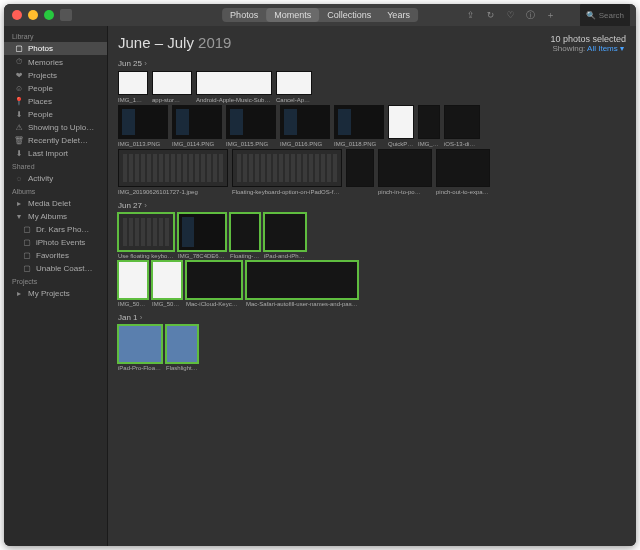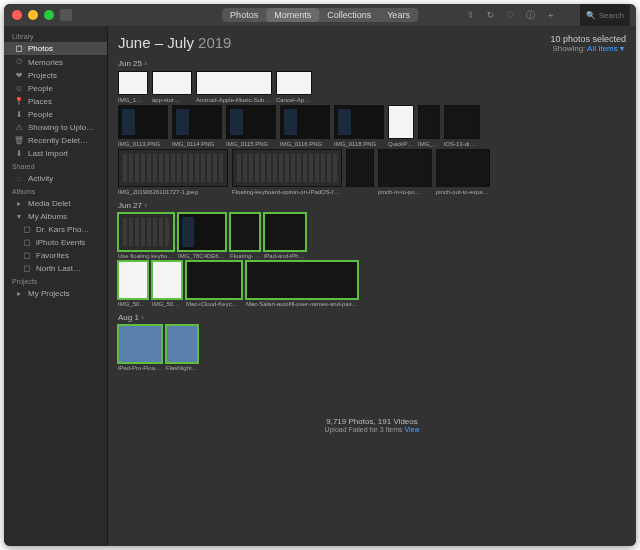--- a/index.html
+++ b/index.html
@@ -139,21 +139,21 @@
         <div class="sb-item sb-sub">
           <span class="glyph">▢</span>
           <span>iPhoto Events</span>
         </div>
         <div class="sb-item sb-sub">
           <span class="glyph">▢</span>
           <span>Favorites</span>
         </div>
         <div class="sb-item sb-sub">
           <span class="glyph">▢</span>
-          <span>North Last…</span>
+          <span>Unable Coast…</span>
         </div>
         <div class="sb-head">Projects</div>
         <div class="sb-item">
           <span class="glyph">▸</span>
           <span>My Projects</span>
         </div>
       </div>
     <div class="content">
       <div class="content-inner">
         <div class="hdr">
@@ -270,34 +270,28 @@
               </div>
               <div class="thumb sel">
                 <div class="img dark" style="width: 56px; height: 38px;"></div>
                 <div class="cap" style="width: 56px;">Mac-iCloud-Keyc…</div>
               </div>
               <div class="thumb sel">
                 <div class="img dark" style="width: 112px; height: 38px;"></div>
                 <div class="cap" style="width: 112px;">Mac-Safari-autofill-user-names-and-passwords-preferences-che…</div>
               </div>
             </div>
-            <div class="date-lbl">Aug 1</div>
+            <div class="date-lbl">Jan 1</div>
             <div class="row">
               <div class="thumb sel">
                 <div class="img blue" style="width: 44px; height: 38px;"></div>
                 <div class="cap" style="width: 44px;">iPad-Pro-Floating…</div>
               </div>
               <div class="thumb sel">
                 <div class="img blue" style="width: 32px; height: 38px;"></div>
                 <div class="cap" style="width: 32px;">Flashlight-sider…</div>
               </div>
             </div>
           </div>
-      </div>
-      <div class="footer">
-        <div>9,719 Photos, 191 Videos</div>
-        <div class="warn">
-          <span>Upload Failed for 3 Items</span> <span class="v">View</span>
-        </div>
       </div>
     </div>
   </div>
 </div>
 
 </body></html>

